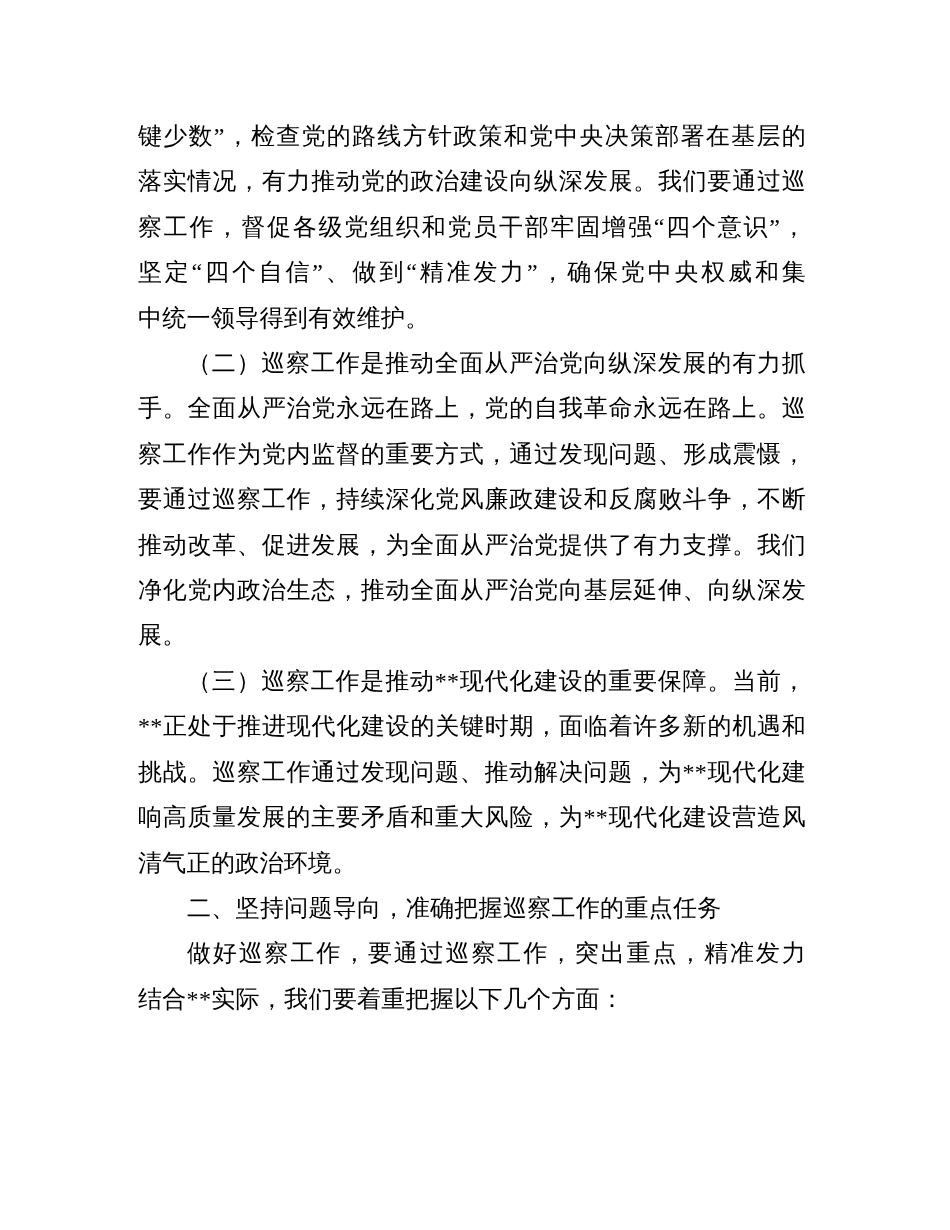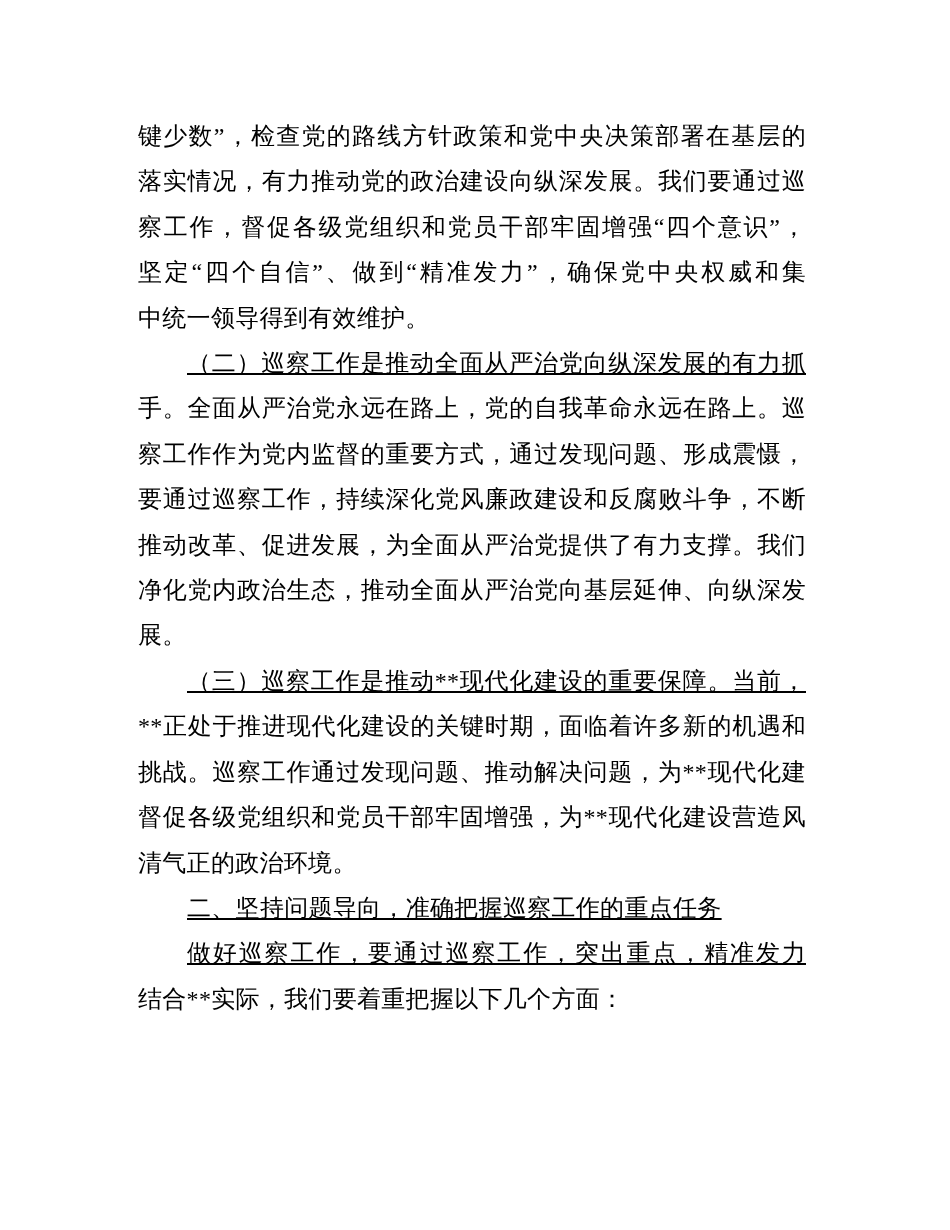--- a/index.html
+++ b/index.html
@@ -34,21 +34,20 @@
     white-space: normal;
     text-align-last: justify;
   }
   
   .line.short {
     text-align: left;
     text-align-last: left;
   }
   .line.indent {
     text-indent: 49px;
-    text-decoration: underline;
   }
 </style>
 </head>
 <body>
 
 <div class="page">
   <div class="doc-text">
 
     <div>
       <div class="line fill">键少数”，检查党的路线方针政策和党中央决策部署在基层的</div>
@@ -65,21 +64,21 @@
       <div class="line fill">要通过巡察工作，持续深化党风廉政建设和反腐败斗争，不断</div>
       <div class="line fill">推动改革、促进发展，为全面从严治党提供了有力支撑。我们</div>
       <div class="line fill">净化党内政治生态，推动全面从严治党向基层延伸、向纵深发</div>
       <div class="line short">展。</div>
     </div>
 
     <div>
       <div class="line fill indent">（三）巡察工作是推动**现代化建设的重要保障。当前，</div>
       <div class="line fill">**正处于推进现代化建设的关键时期，面临着许多新的机遇和</div>
       <div class="line fill">挑战。巡察工作通过发现问题、推动解决问题，为**现代化建</div>
-      <div class="line fill">督促各级党组织和党员干部牢固增强，为**现代化建设营造风</div>
+      <div class="line fill">响高质量发展的主要矛盾和重大风险，为**现代化建设营造风</div>
       <div class="line short">清气正的政治环境。</div>
     </div>
 
     <div class="line short indent">二、坚持问题导向，准确把握巡察工作的重点任务</div>
 
     <div>
       <div class="line fill indent">做好巡察工作，要通过巡察工作，突出重点，精准发力</div>
       <div class="line short">结合**实际，我们要着重把握以下几个方面：</div>
     </div>
 

